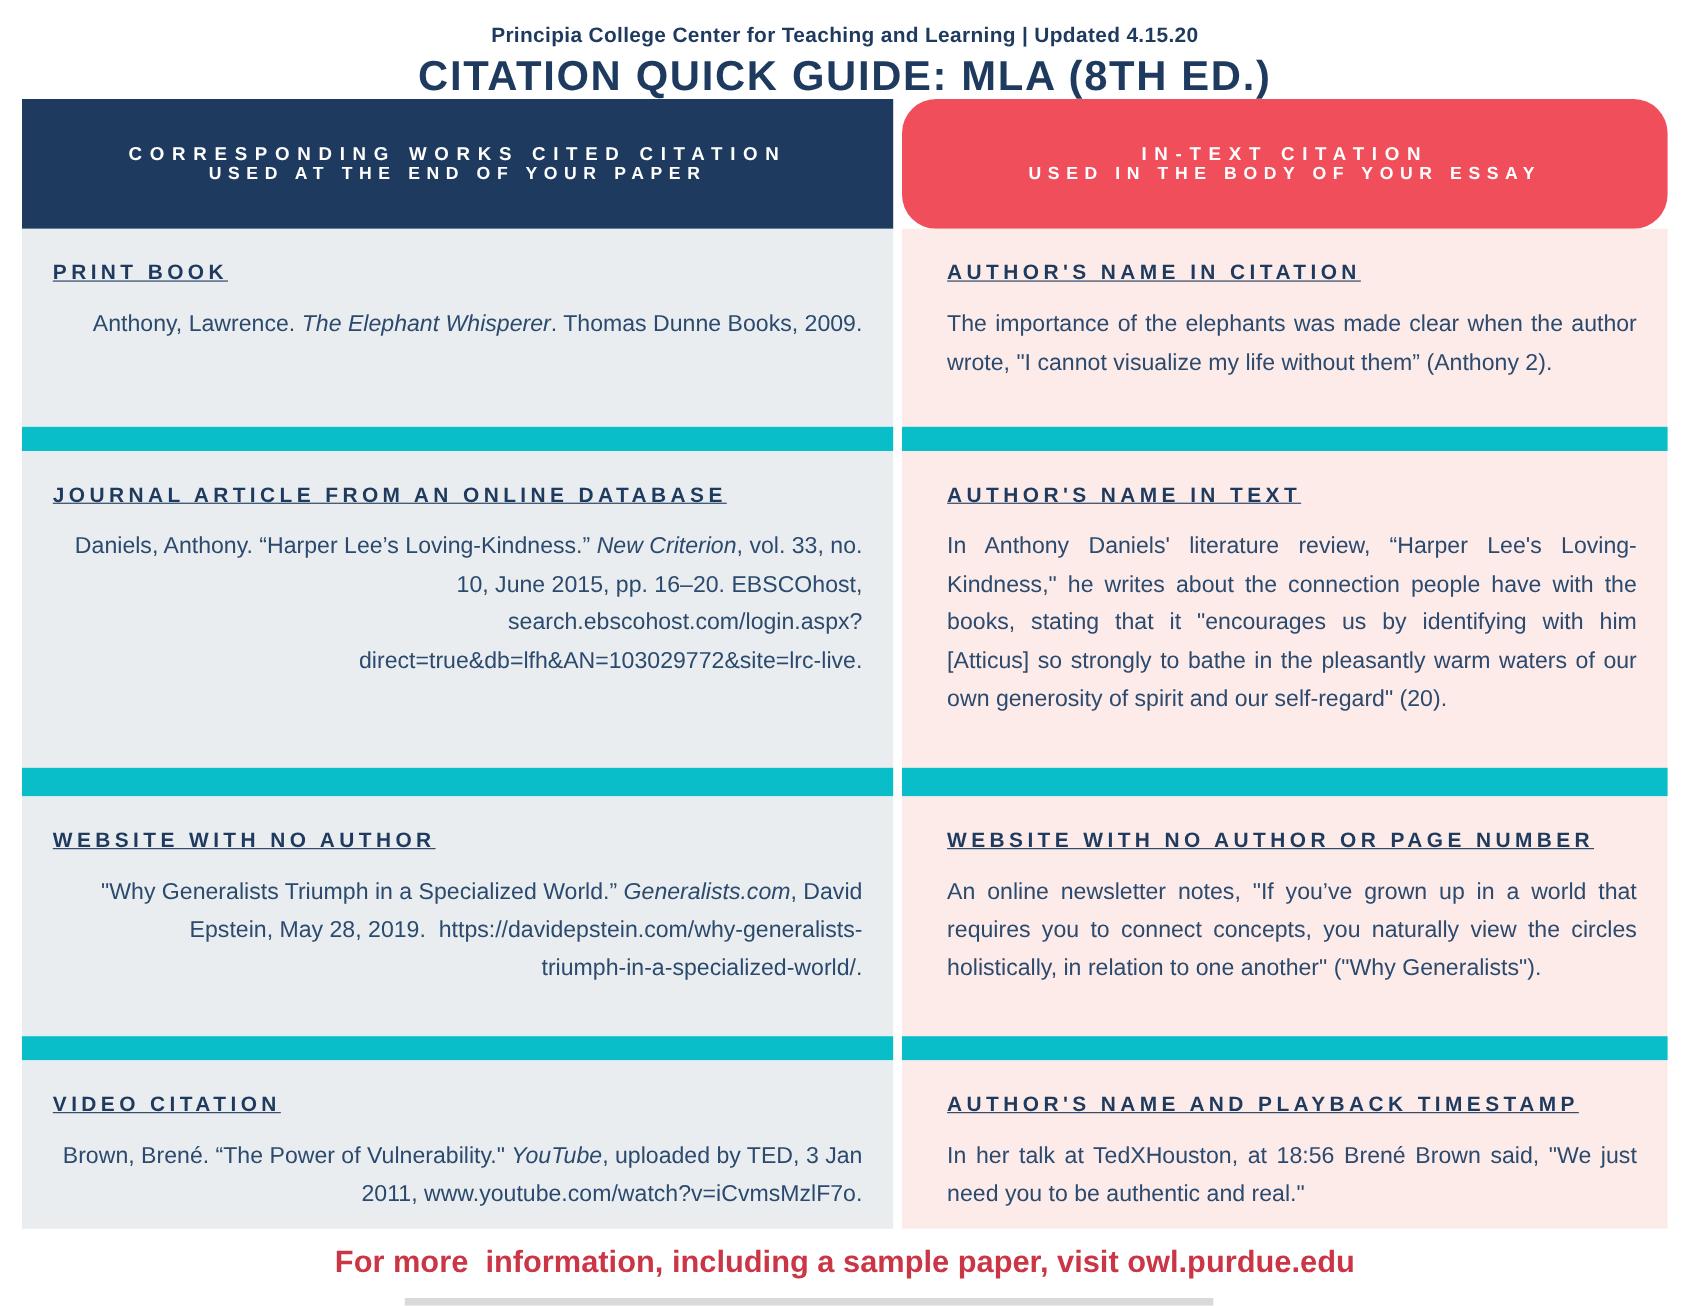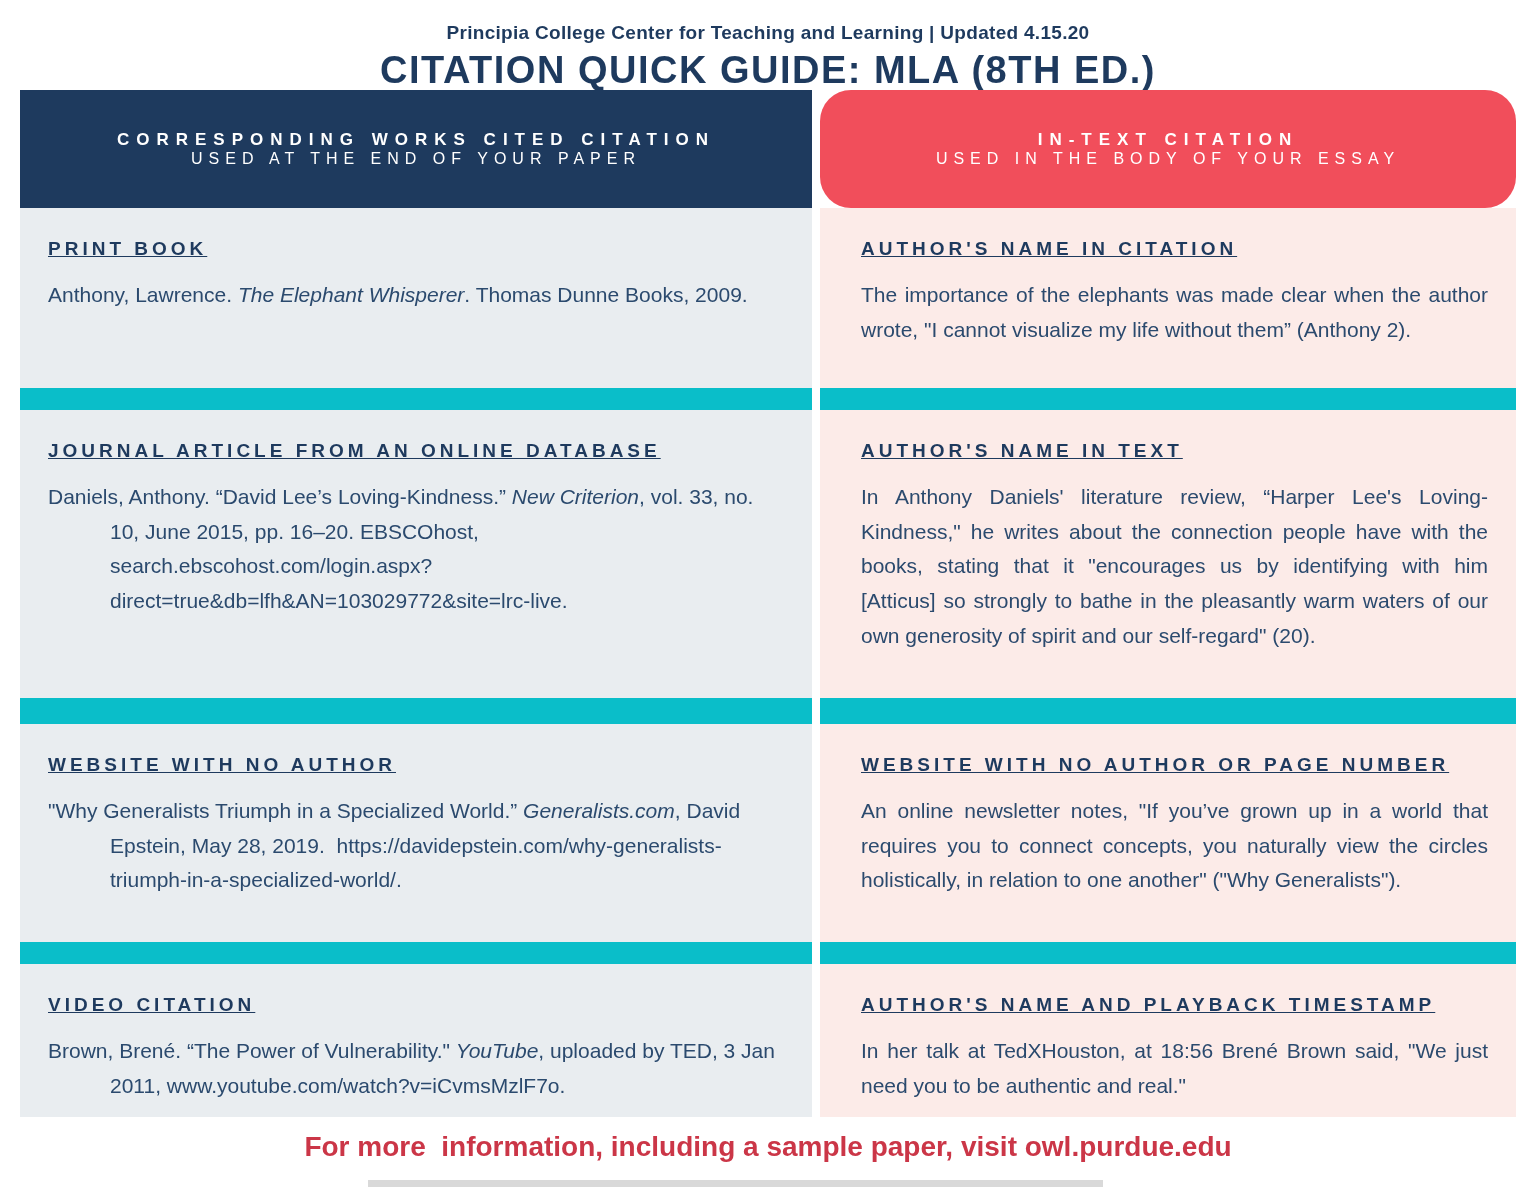--- a/index.html
+++ b/index.html
@@ -31,38 +31,38 @@
     grid-template-rows: 118px 180px 22px 288px 26px 218px 22px 153px;
     column-gap: 8px;
   }
   .colhead {
     display: flex; flex-direction: column; align-items: center; justify-content: center;
     color: #ffffff; text-align: center;
   }
   .colhead.cw { background: var(--navy, #1e3a5e); }
   .colhead.it-col { background: var(--coral, #f14e5b); border-radius: 31px; }
   .colhead-title { font-size: 17px; font-weight: bold; letter-spacing: 7px; }
-  .colhead-sub { font-size: 16px; font-weight: normal; letter-spacing: 6px; }
+  .colhead-sub { font-size: 16px; font-weight: bold; letter-spacing: 6px; }
 
   .cell { box-sizing: border-box; padding: 30px 28px 18px 28px; overflow: hidden; }
   .cell.cw { background: var(--left-bg, #e9edf0); }
   .cell.it-col { background: var(--right-bg, #fcebe8); padding-left: 41px; }
 
   .h {
     margin: 0 0 18px 0;
     font-size: 19px; font-weight: bold; letter-spacing: 4px;
     color: var(--navy, #1e3a5e);
     text-decoration: underline;
   }
   .cell p {
     margin: 0;
     font-size: 21px; line-height: 1.65;
     color: var(--body-navy, #2b4a6e);
   }
-  .cite { padding-left: 62px; text-indent: -62px; overflow-wrap: anywhere; }
+  .cite { padding-left: 62px; text-indent: -62px; overflow-wrap: anywhere; text-align: right; }
   .it { font-style: italic; }
   .ex { text-align: justify; }
 
   .bar { background: var(--teal, #0abec9); }
 
   
   .footer {
     margin-top: 14px; text-align: center;
     font-size: 28px; font-weight: bold;
     color: var(--footer-red, #cb3647);
@@ -101,21 +101,21 @@
     <div class="cell it-col">
       <h2 class="h">AUTHOR'S NAME IN CITATION</h2>
       <p class="ex">The importance of the elephants was made clear when the author wrote, "I cannot visualize my life without them” (Anthony 2).</p>
     </div>
 
     <div class="bar"></div>
     <div class="bar"></div>
 
     <div class="cell cw">
       <h2 class="h">JOURNAL ARTICLE FROM AN ONLINE DATABASE</h2>
-      <p class="cite"><span>Daniels, Anthony. “David Lee’s Loving-Kindness.” </span><span class="it">New Criterion</span><span>, vol. 33, no. 10, June 2015, pp. 16–20. EBSCOhost, search.ebscohost.com/login.aspx?direct=true&amp;db=lfh&amp;AN=103029772&amp;site=lrc-live.</span></p>
+      <p class="cite"><span>Daniels, Anthony. “Harper Lee’s Loving-Kindness.” </span><span class="it">New Criterion</span><span>, vol. 33, no. 10, June 2015, pp. 16–20. EBSCOhost, search.ebscohost.com/login.aspx?direct=true&amp;db=lfh&amp;AN=103029772&amp;site=lrc-live.</span></p>
     </div>
     <div class="cell it-col">
       <h2 class="h">AUTHOR'S NAME IN TEXT</h2>
       <p class="ex">In Anthony Daniels' literature review, “Harper Lee's Loving-Kindness," he writes about the connection people have with the books, stating that it "encourages us by identifying with him [Atticus] so strongly to bathe in the pleasantly warm waters of our own generosity of spirit and our self-regard" (20).</p>
     </div>
 
     <div class="bar"></div>
     <div class="bar"></div>
 
     <div class="cell cw">

